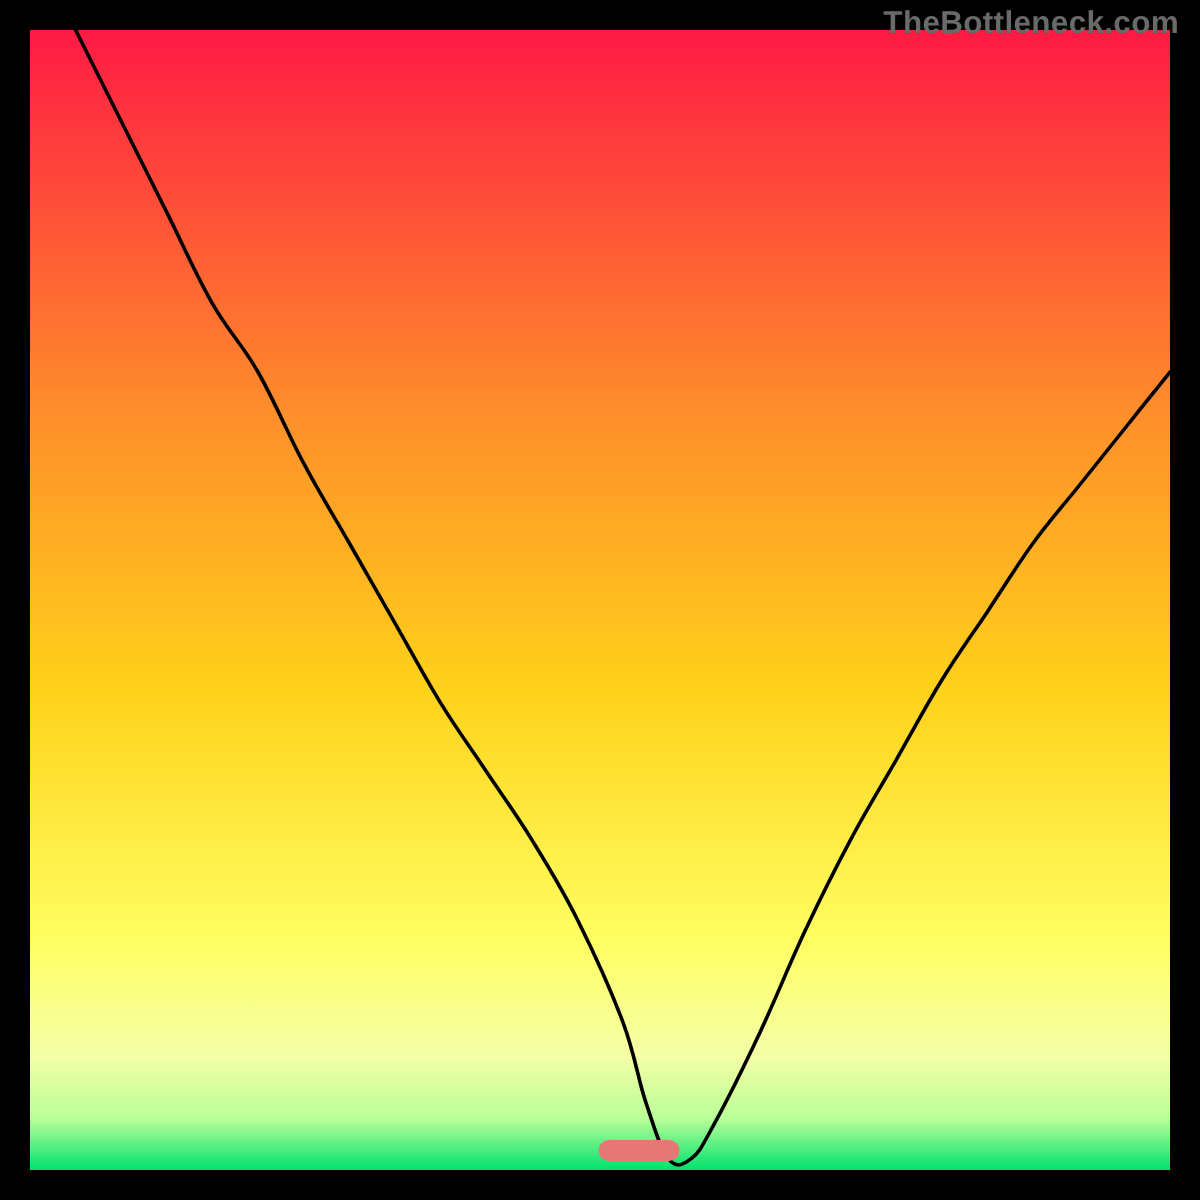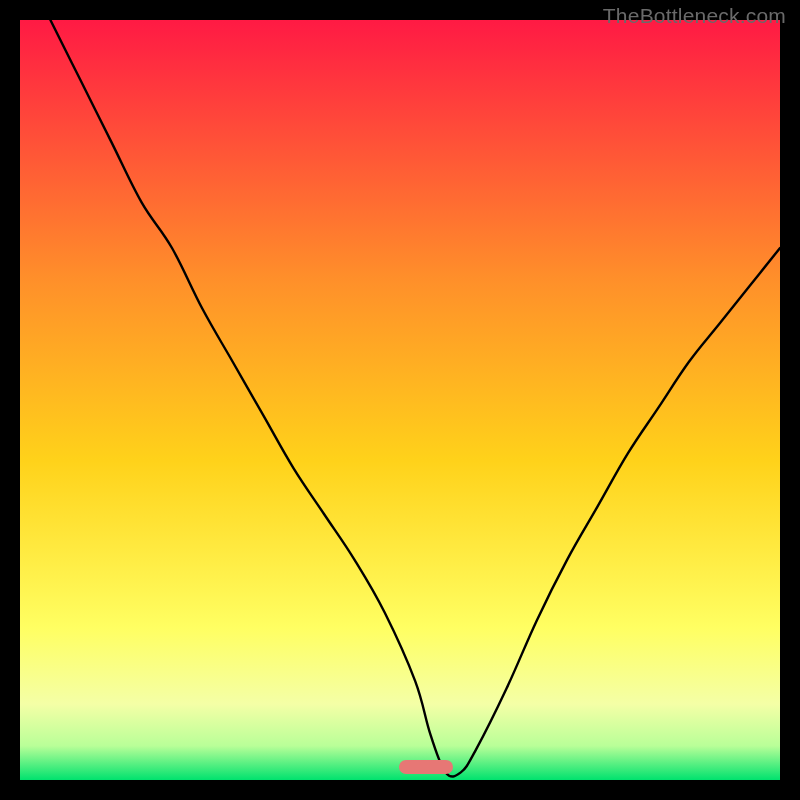--- a/index.html
+++ b/index.html
@@ -16,21 +16,21 @@
     width: 800px;
     height: 800px;
     background: #000;
   }
   .watermark {
     position: absolute;
     top: 4px;
     right: 14px;
     color: #6a6a6a;
     font-size: 21px;
-    font-weight: 400;
+    font-weight: 700;
     letter-spacing: 0.2px;
     z-index: 10;
   }
   svg.plot {
     position: absolute;
     left: 20px;
     top: 20px;
     width: 760px;
     height: 760px;
     display: block;

